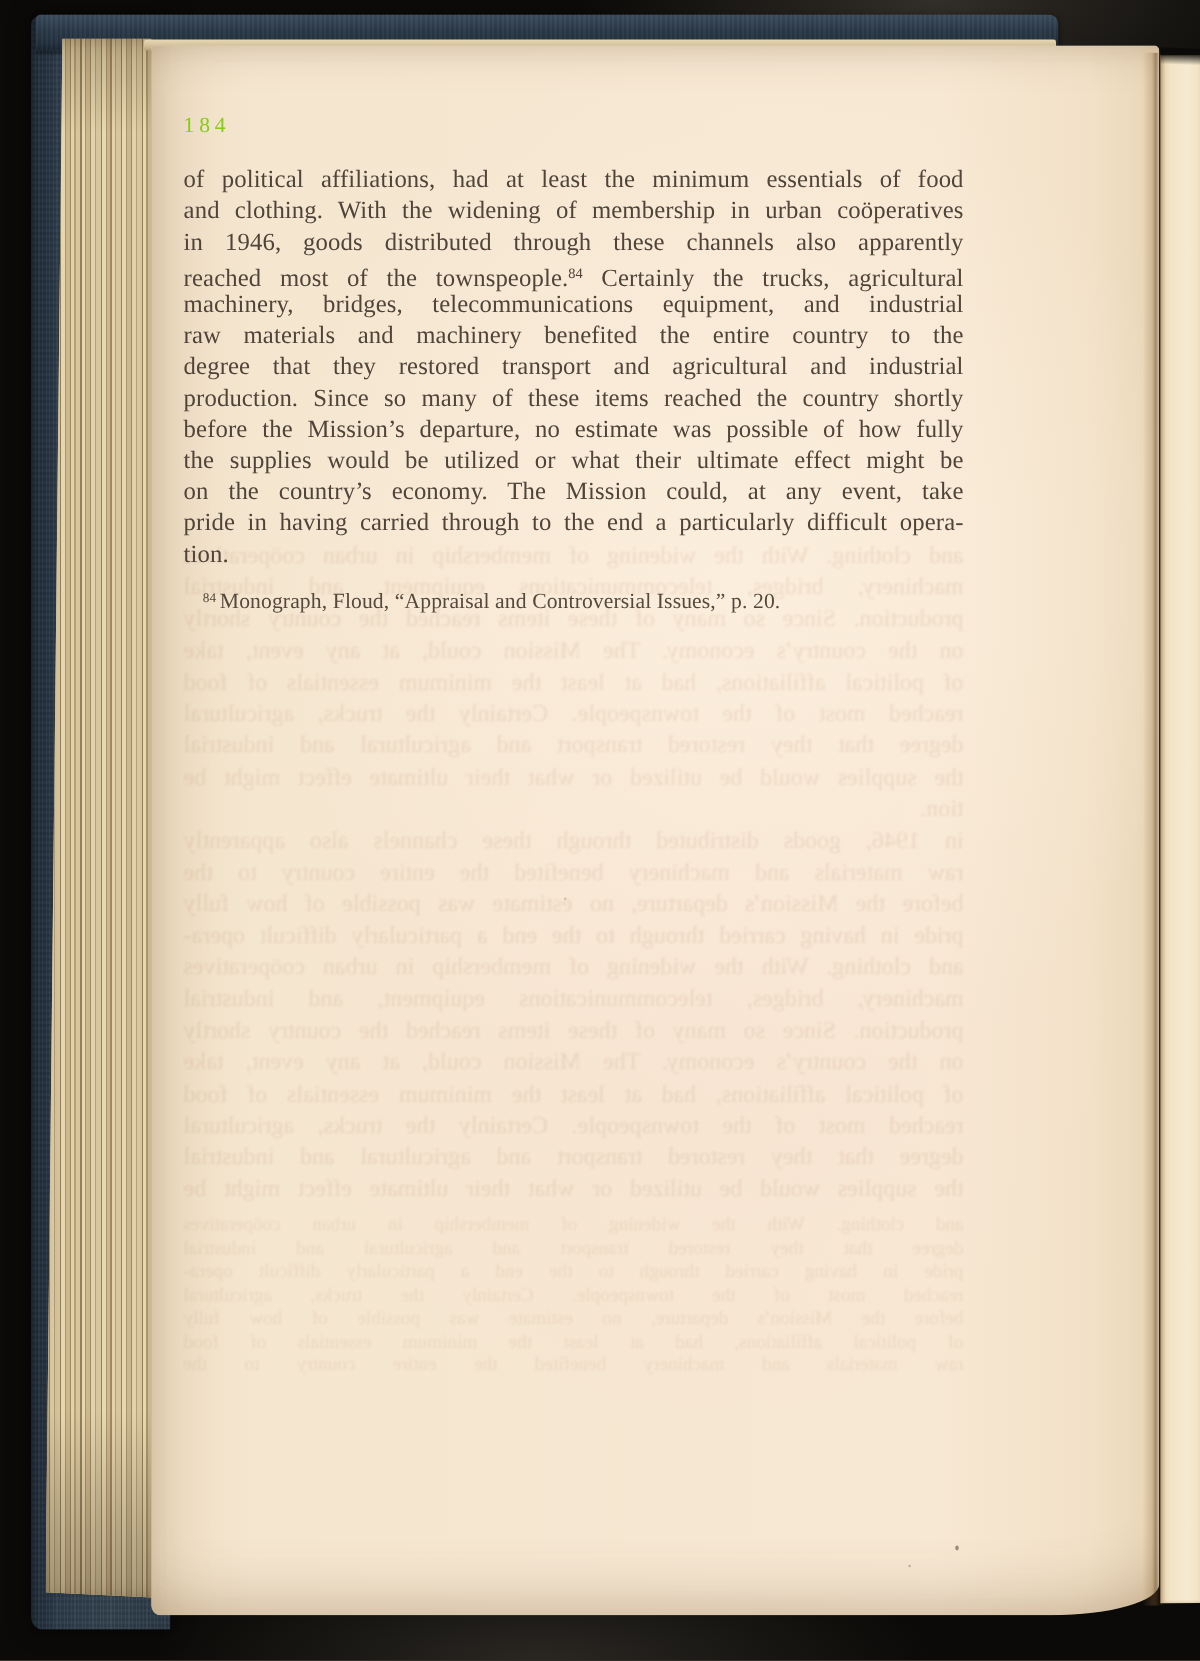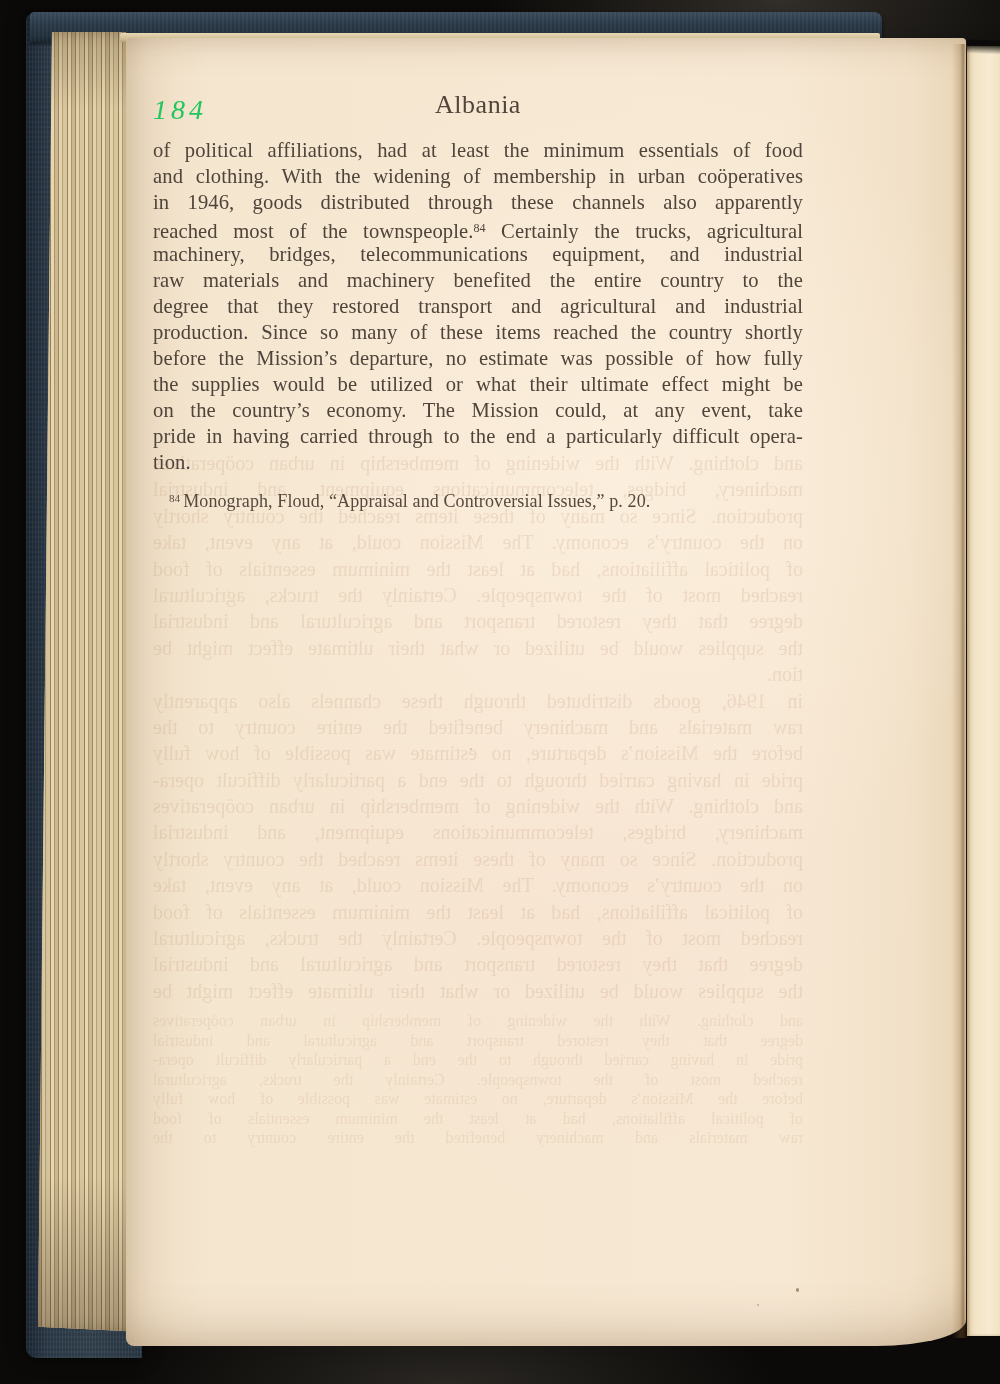--- a/index.html
+++ b/index.html
@@ -82,21 +82,21 @@
     transform:skewY(2deg);
   }
 
   
   .content{
     position:absolute;left:153px;top:90px;width:650px;
     color:#4f443a;z-index:3;
   }
   .folio-row{position:relative;height:40px;}
   .folio{
-    position:absolute;left:0;top:4px;font-size:28px;letter-spacing:4px;color:#22c55e;font-style:italic;
+    position:absolute;left:0;top:4px;font-size:18px;letter-spacing:4px;color:#84cc16;
   }
   .running-head{
     text-align:center;font-size:26px;letter-spacing:.5px;color:#51453a;
   }
   .body-text{margin-top:7px;font-size:20.6px;line-height:26px;text-rendering:optimizeLegibility;}
   .bline{
     height:26px;text-align:justify;text-align-last:justify;
     letter-spacing:.1px;white-space:nowrap;
   }
   .bline.last{text-align-last:left;}
@@ -168,21 +168,20 @@
       <div class="gline">pride in having carried through to the end a particularly difficult opera-</div>
       <div class="gline">reached most of the townspeople. Certainly the trucks, agricultural</div>
       <div class="gline">before the Mission’s departure, no estimate was possible of how fully</div>
       <div class="gline">of political affiliations, had at least the minimum essentials of food</div>
       <div class="gline">raw materials and machinery benefited the entire country to the</div>
     </div>
 
   <div class="content">
     <div class="folio-row">
       <span class="folio">184</span>
-      <div class="running-head">Albania</div>
     </div>
     <div class="body-text" id="body-text">
         <div class="bline">of political affiliations, had at least the minimum essentials of food</div>
         <div class="bline">and clothing. With the widening of membership in urban coöperatives</div>
         <div class="bline">in 1946, goods distributed through these channels also apparently</div>
         <div class="bline"><span>reached most of the townspeople.</span><sup>84</sup><span> Certainly the trucks, agricultural</span></div>
         <div class="bline">machinery, bridges, telecommunications equipment, and industrial</div>
         <div class="bline">raw materials and machinery benefited the entire country to the</div>
         <div class="bline">degree that they restored transport and agricultural and industrial</div>
         <div class="bline">production. Since so many of these items reached the country shortly</div>

